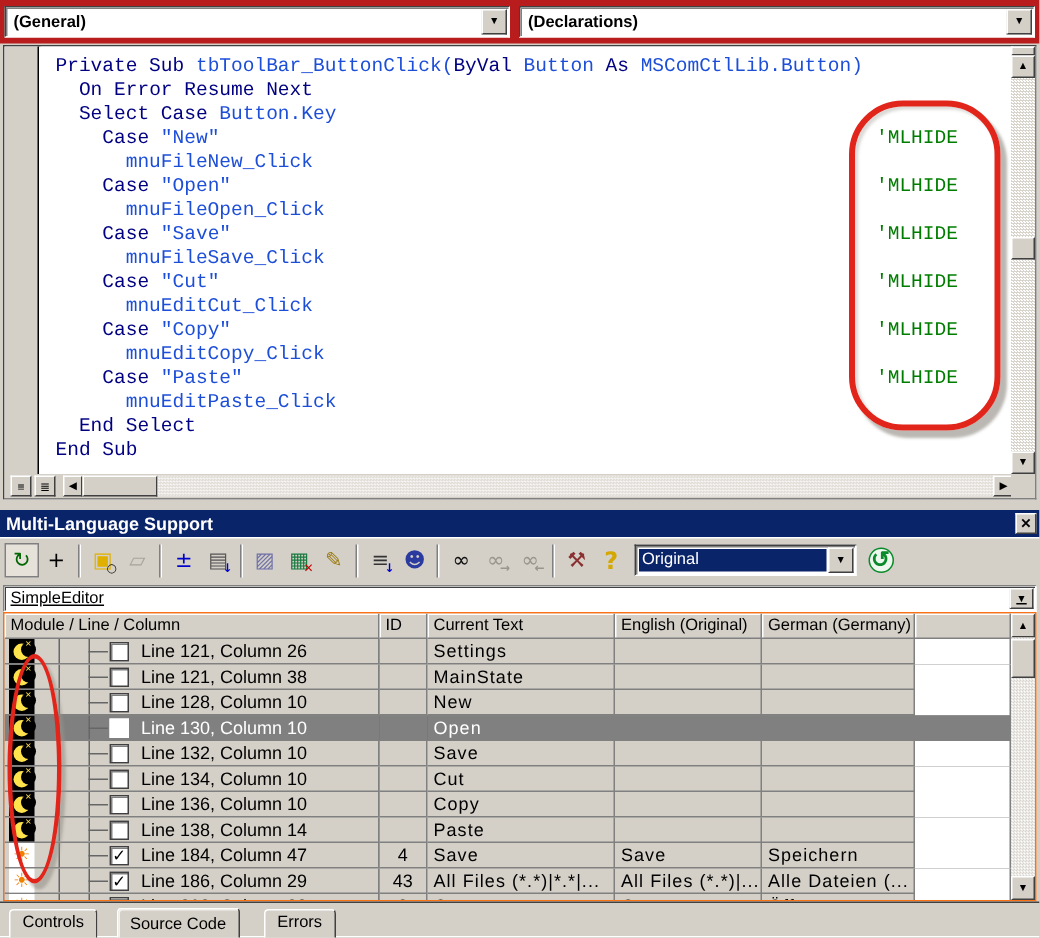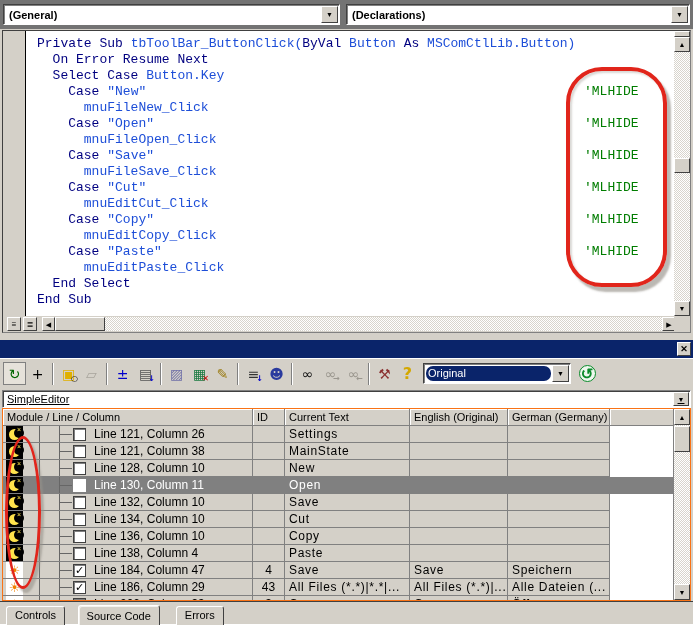--- a/index.html
+++ b/index.html
@@ -4,21 +4,21 @@
 <style>
   * { margin:0; padding:0; box-sizing:border-box; }
   html,body { width:693px; height:625px; }
   body { font-family:"Liberation Sans", sans-serif; background:#d4d0c8; position:relative; overflow:hidden; }
   #screen { position:absolute; inset:0; width:693px; height:625px; }
   .btn3d  { border:1px solid; border-color:#ffffff #404040 #404040 #ffffff; background:#d4d0c8; display:flex; align-items:center; justify-content:center; }
   .hatch  { background:repeating-conic-gradient(#ffffff 0% 25%, #d8d4cc 25% 50%); background-size:2px 2px; }
   .arrow-glyph { font-size:7px; color:#000; line-height:1; }
 
   
-  #combo-row { position:absolute; left:0; top:0; width:693px; height:29px; background:#737373; }
+  #combo-row { position:absolute; left:0; top:0; width:693px; height:29px; background:#b91c1c; }
   .topcombo { position:absolute; top:4px; height:21px; background:#fff; border:1px solid; border-color:#404040 #ffffff #ffffff #404040; box-shadow:inset 1px 1px 0 #808080; display:flex; align-items:center; }
   .topcombo .cbo-text { font-weight:bold; font-size:11px; padding-left:5px; flex:1; white-space:nowrap; overflow:hidden; }
   .cbo-btn { width:17px; height:17px; margin-right:1px; flex:none; }
   #proc-combo { left:3px; width:337px; }
   #decl-combo { left:346px; width:344px; }
 
   
   #code-window { position:absolute; left:2px; top:30px; width:689px; height:303px; background:#fff; border:1px solid; border-color:#404040 #808080 #808080 #404040; }
   #code-margin { position:absolute; left:0; top:0; width:23px; height:285px; background:#d4d0c8; border-right:1px solid #000; }
   #code-surface { position:absolute; left:24px; top:0; width:649px; height:285px; background:#fff; overflow:hidden; font-family:"Liberation Mono", monospace; font-size:13px; line-height:16px; padding-top:5px; }
@@ -49,21 +49,21 @@
   
   #mls-title { position:absolute; left:0; top:340px; width:693px; height:18px; background:#0a246a; color:#fff; font-weight:bold; font-size:12px; display:flex; align-items:center; padding-left:4px; }
   #mls-close { position:absolute; right:2px; top:2px; width:14px; height:14px; font-size:9px; font-weight:bold; color:#000; }
   #mls-toolbar { position:absolute; left:0; top:358px; width:693px; height:30px; background:#d4d0c8; border-top:1px solid #ffffff; display:flex; align-items:center; padding-left:3px; }
   .tb-btn { width:23px; height:23px; display:flex; align-items:center; justify-content:center; position:relative; border:1px solid transparent; flex:none; }
   .tb-btn.boxed { border:1px solid #808080; background:#e6e2da; }
   .tb-btn .g { font-size:14px; line-height:1; font-family:"DejaVu Sans", sans-serif; }
   .tb-btn .bdg { position:absolute; right:1px; bottom:1px; font-size:8px; line-height:1; font-weight:bold; font-family:"DejaVu Sans", sans-serif; }
   .tb-sep { width:2px; height:22px; border-left:1px solid #808080; border-right:1px solid #ffffff; margin:0 3px; flex:none; }
   #lang-combo { width:148px; height:21px; margin-left:4px; background:#fff; border:1px solid; border-color:#404040 #ffffff #ffffff #404040; box-shadow:inset 1px 1px 0 #808080; display:flex; align-items:center; flex:none; }
-  #lang-combo .sel { flex:1; height:15px; margin:1px 1px 1px 2px; background:#0a246a; color:#fff; font-size:11px; padding:1px 2px; white-space:nowrap; overflow:hidden;border-radius:7px; }
+  #lang-combo .sel { flex:1; height:15px; margin:1px 1px 1px 2px; background:#0a246a; color:#fff; font-size:11px; padding:1px 2px; white-space:nowrap; overflow:hidden; }
   #sync-btn { width:22px; height:22px; margin-left:5px; display:flex; align-items:center; justify-content:center; flex:none; }
   #sync-btn .g { font-size:15px; color:#0a8a2a; font-weight:bold; border:1px solid #0a8a2a; border-radius:50%; width:17px; height:17px; line-height:15px; text-align:center; background:#eef7ee; }
 
   
   #module-combo { position:absolute; left:2px; top:390px; width:689px; height:18px; background:#fff; border:1px solid; border-color:#808080 #ffffff #ffffff #808080; box-shadow:inset 1px 1px 0 #404040; display:flex; align-items:center;text-decoration:underline; }
   #module-combo .cbo-text { font-size:11px; padding-left:4px; flex:1; }
   #module-combo .cbo-btn { width:16px; height:14px; }
 
   
   #grid { position:absolute; left:2px; top:408px; width:689px; height:193px; background:#fff; border:1px solid #f97316; overflow:hidden; }
@@ -173,20 +173,21 @@
           <span class="arrow-glyph">▶</span>
         </span>
     </div>
     <div id="code-corner"></div>
   </div>
 
   <div id="red-box"></div>
   <div id="red-ellipse"></div>
 
   <div id="mls-title">
+    <span>Multi-Language Support</span>
     <span id="mls-close" class="btn3d">✕</span>
   </div>
 
   <div id="mls-toolbar">
       <span class="tb-btn boxed">
         <span class="g" style="color: rgb(0, 102, 0);">↻</span>
       </span>
       <span class="tb-btn">
         <span class="g" style="color: rgb(0, 0, 0);">+</span>
       </span>
@@ -325,21 +326,21 @@
         </div>
         <div class="trow selected">
           <div class="tcell c-loc">
             <span class="ico-box ico-moon">
               <i>×</i>
             </span>
             <span class="tvline1"></span>
             <span class="tvline2"></span>
             <span class="thline"></span>
             <span class="chk"></span>
-            <span class="loc-text">Line 130, Column 11</span>
+            <span class="loc-text">Line 130, Column 10</span>
           </div>
           <div class="tcell c-id"></div>
           <div class="tcell c-cur spread">Open</div>
           <div class="tcell c-eng spread"></div>
           <div class="tcell c-ger spread"></div>
           <div class="tcell tfill"></div>
         </div>
         <div class="trow">
           <div class="tcell c-loc">
             <span class="ico-box ico-moon">
@@ -393,21 +394,21 @@
         </div>
         <div class="trow">
           <div class="tcell c-loc">
             <span class="ico-box ico-moon">
               <i>×</i>
             </span>
             <span class="tvline1"></span>
             <span class="tvline2"></span>
             <span class="thline"></span>
             <span class="chk"></span>
-            <span class="loc-text">Line 138, Column 4</span>
+            <span class="loc-text">Line 138, Column 14</span>
           </div>
           <div class="tcell c-id"></div>
           <div class="tcell c-cur spread">Paste</div>
           <div class="tcell c-eng spread"></div>
           <div class="tcell c-ger spread"></div>
           <div class="tcell tfill"></div>
         </div>
         <div class="trow">
           <div class="tcell c-loc">
             <span class="ico-box ico-sun">☀</span>

